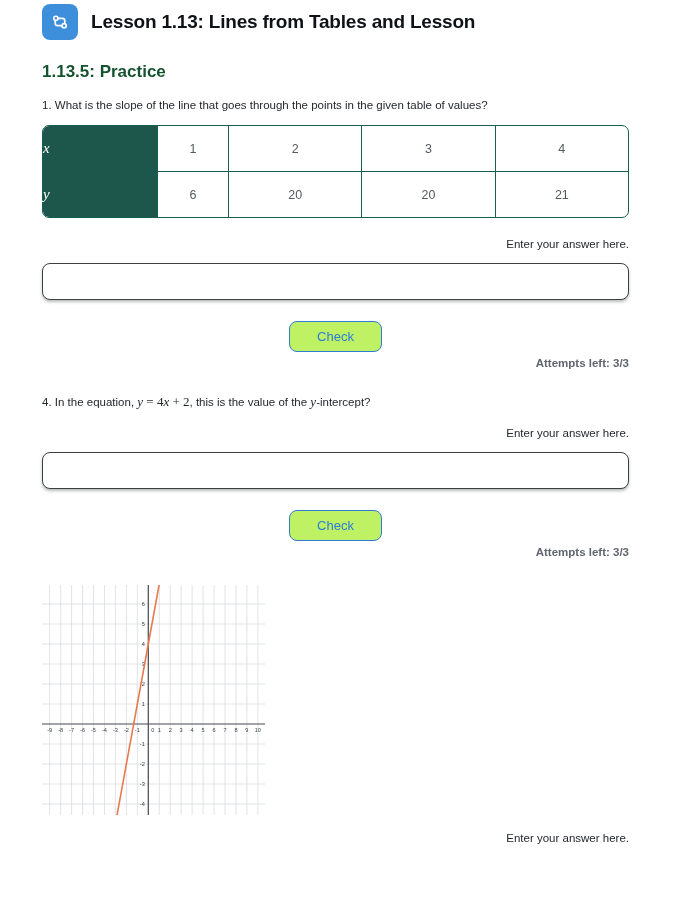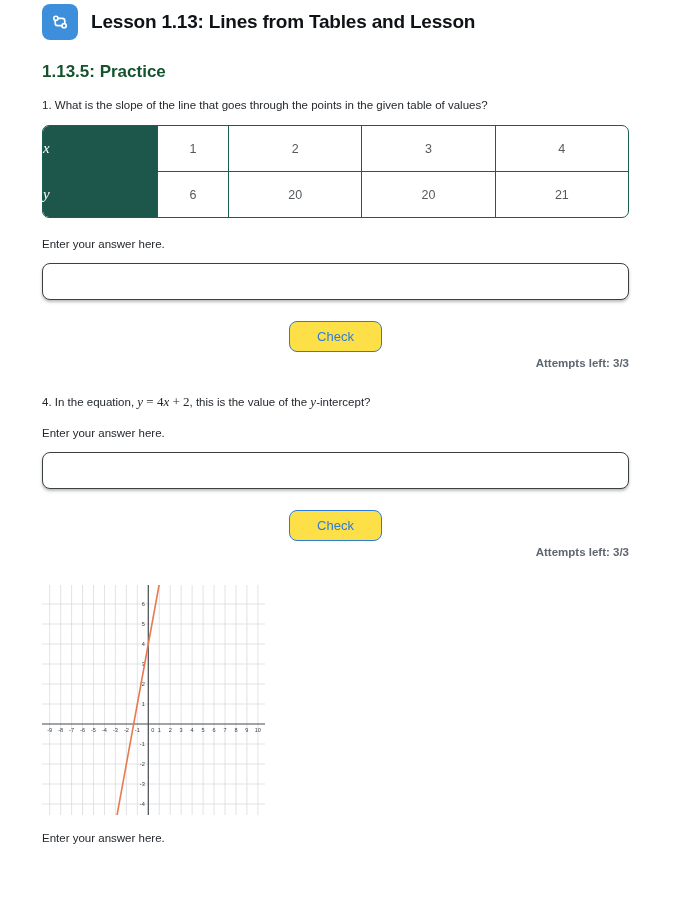--- a/index.html
+++ b/index.html
@@ -32,31 +32,31 @@
     color:#ffffff;font-weight:normal;font-style:italic;
     font-family:"Liberation Serif",serif;font-size:15px;}
   tr.r2 th.rowhead{border-top:1px solid #1d564a;}
   td.val{border-left:1px solid #17604f;text-align:center;color:#55595e;font-size:12.5px;}
   tr.r2 td.val{border-top:1px solid #17604f;}
   tr.r1 th.rowhead{border-top-left-radius:6px;}
   tr.r2 th.rowhead{border-bottom-left-radius:6px;}
   tr.r1 td.val:last-child{border-top-right-radius:6px;}
   tr.r2 td.val:last-child{border-bottom-right-radius:6px;}
 
-  .enter-label{margin-top:19px;}
+  .enter-label{margin-top:19px;text-align:right;}
   .enter-label.q2{margin-top:17px;}
   .enter-label.bottom{margin-top:16px;}
 
   input.answer{display:block;width:100%;box-sizing:border-box;height:37px;margin-top:12px;
     border:1px solid #3c4043;border-radius:8px;background:#fff;
     box-shadow:0 2px 3px rgba(60,64,67,0.35);font-size:14px;padding:0 12px;outline:none;
     font-family:"Liberation Sans",sans-serif;}
 
   .check-row{display:flex;justify-content:center;margin-top:21px;}
-  button.check{background:#fde047;color:#2e7cd6;border:1px solid #2e7cd6;border-radius:8px;
+  button.check{background:#bef264;color:#2e7cd6;border:1px solid #2e7cd6;border-radius:8px;
     font-size:13px;padding:7px 27px;font-family:"Liberation Sans",sans-serif;cursor:pointer;}
   .attempts{margin-top:5px;text-align:right;font-size:11.5px;color:#5f6670;font-weight:bold;}
 
   .q2-block{margin-top:26px;}
   .q3-block{margin-top:27px;}
   svg.graph{display:block;margin-top:13px;}
   svg.graph text{font-family:"Liberation Sans",sans-serif;}
 </style>
 </head>
 <body>

